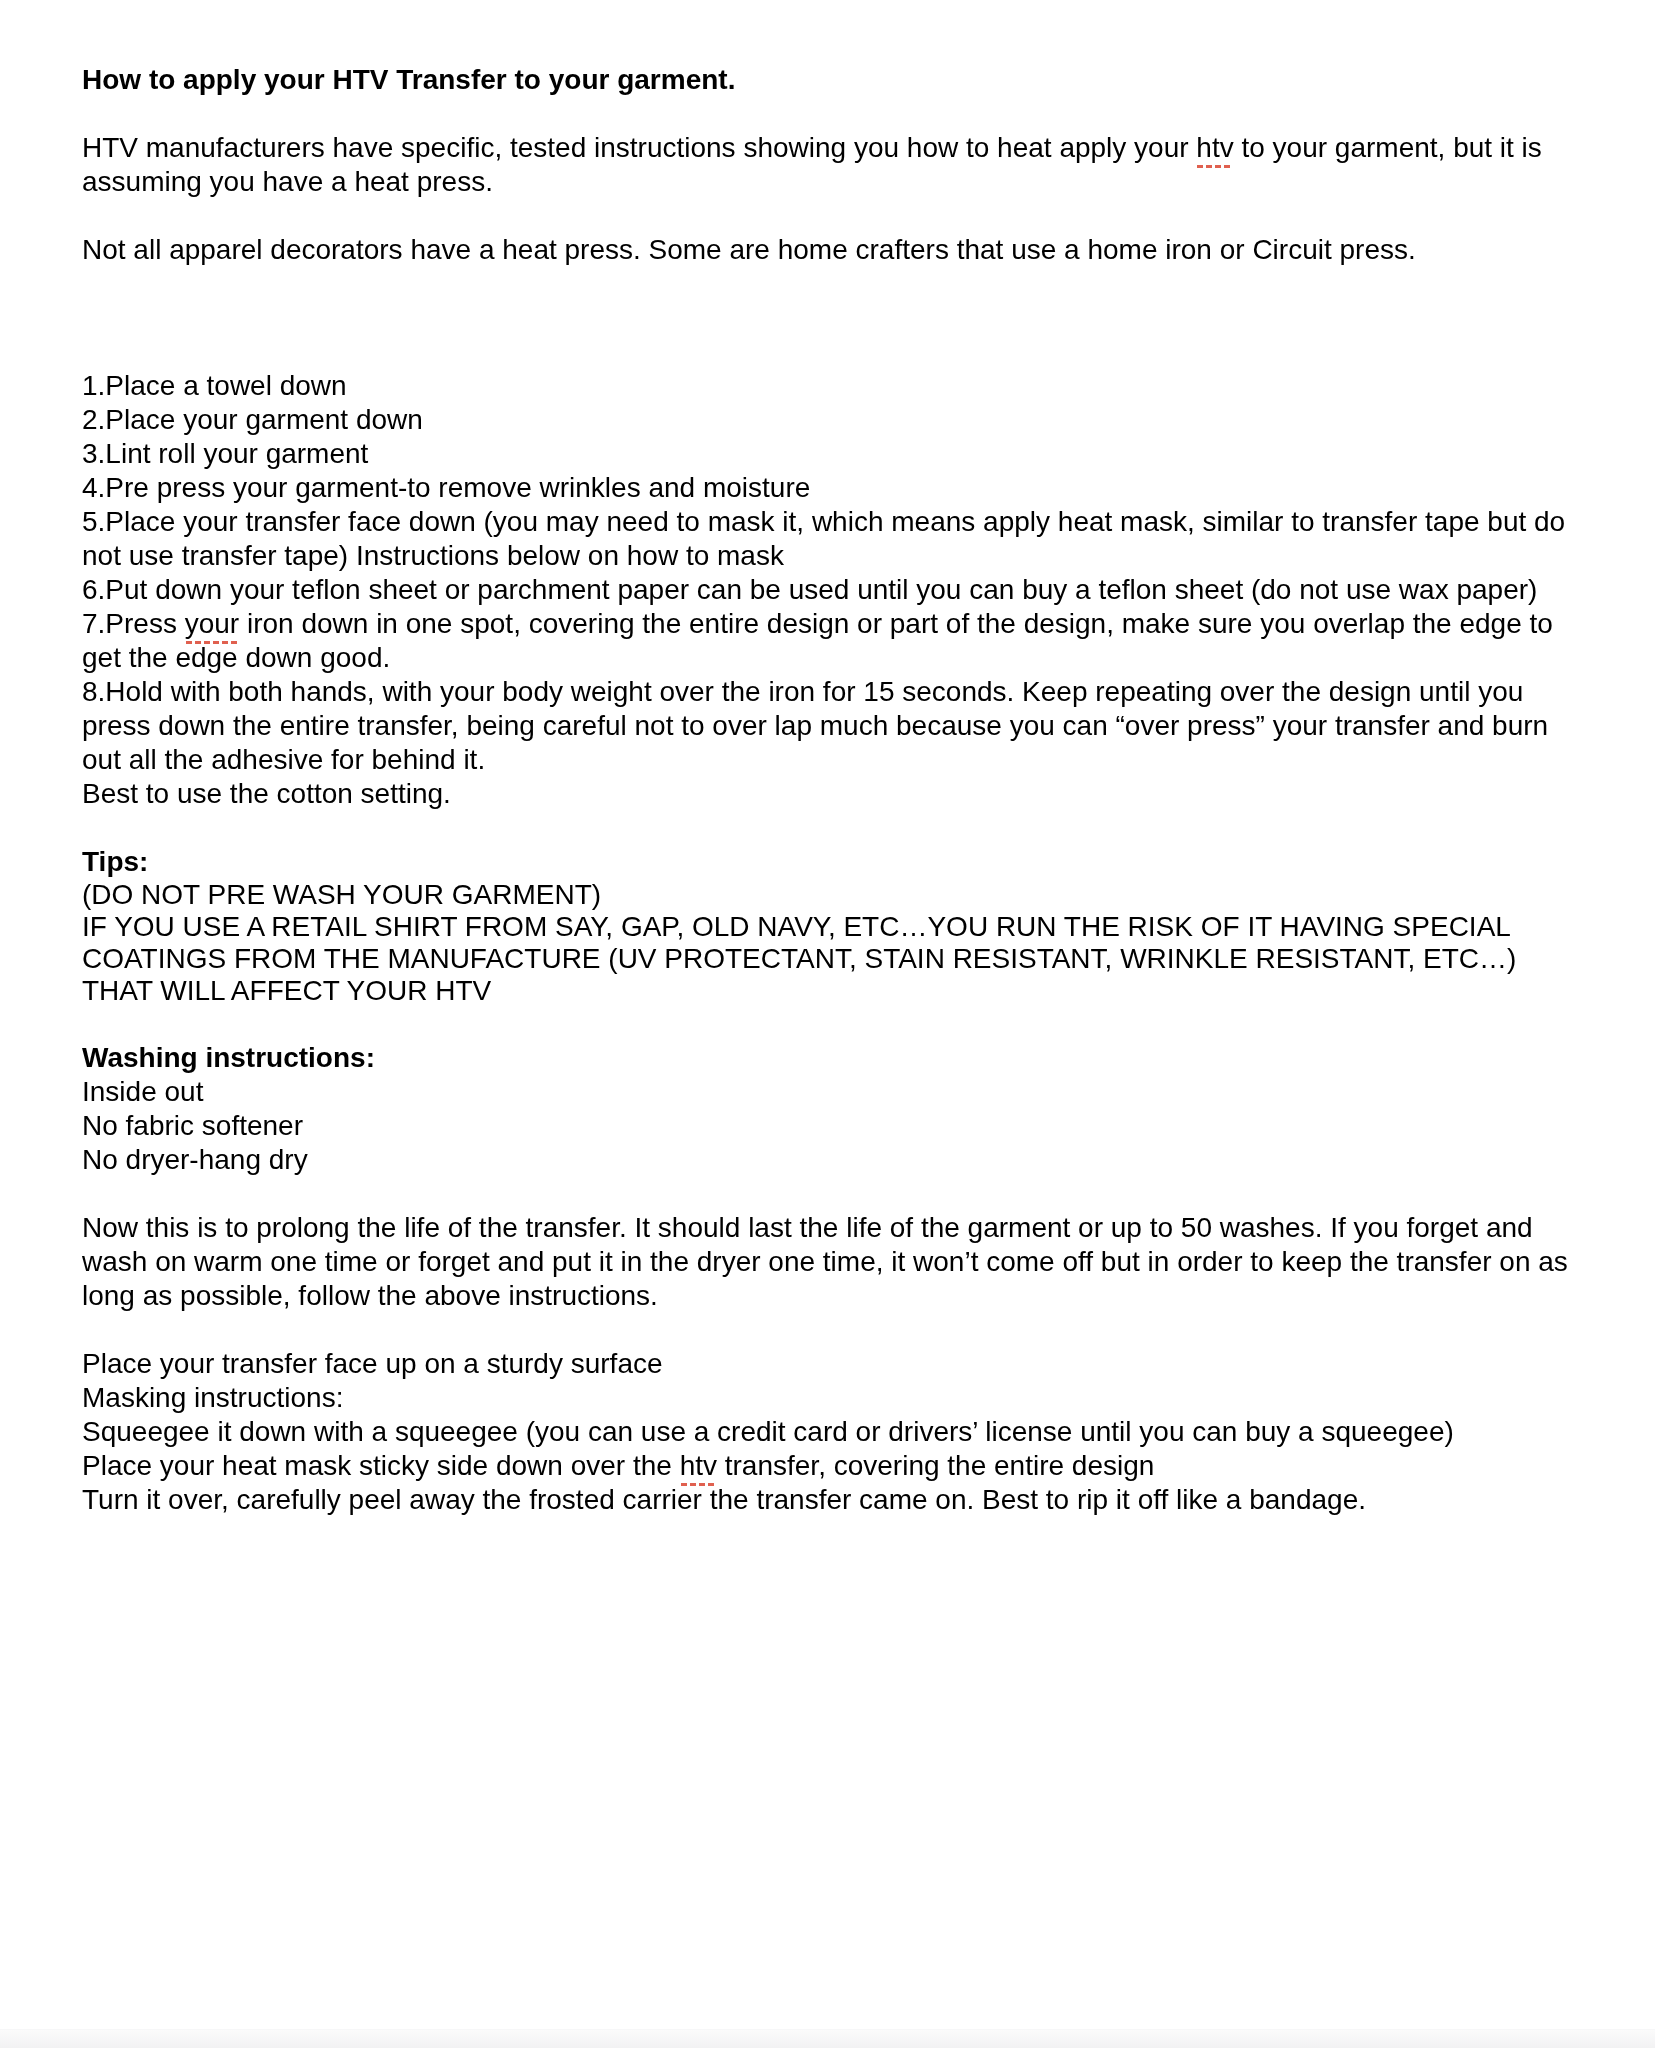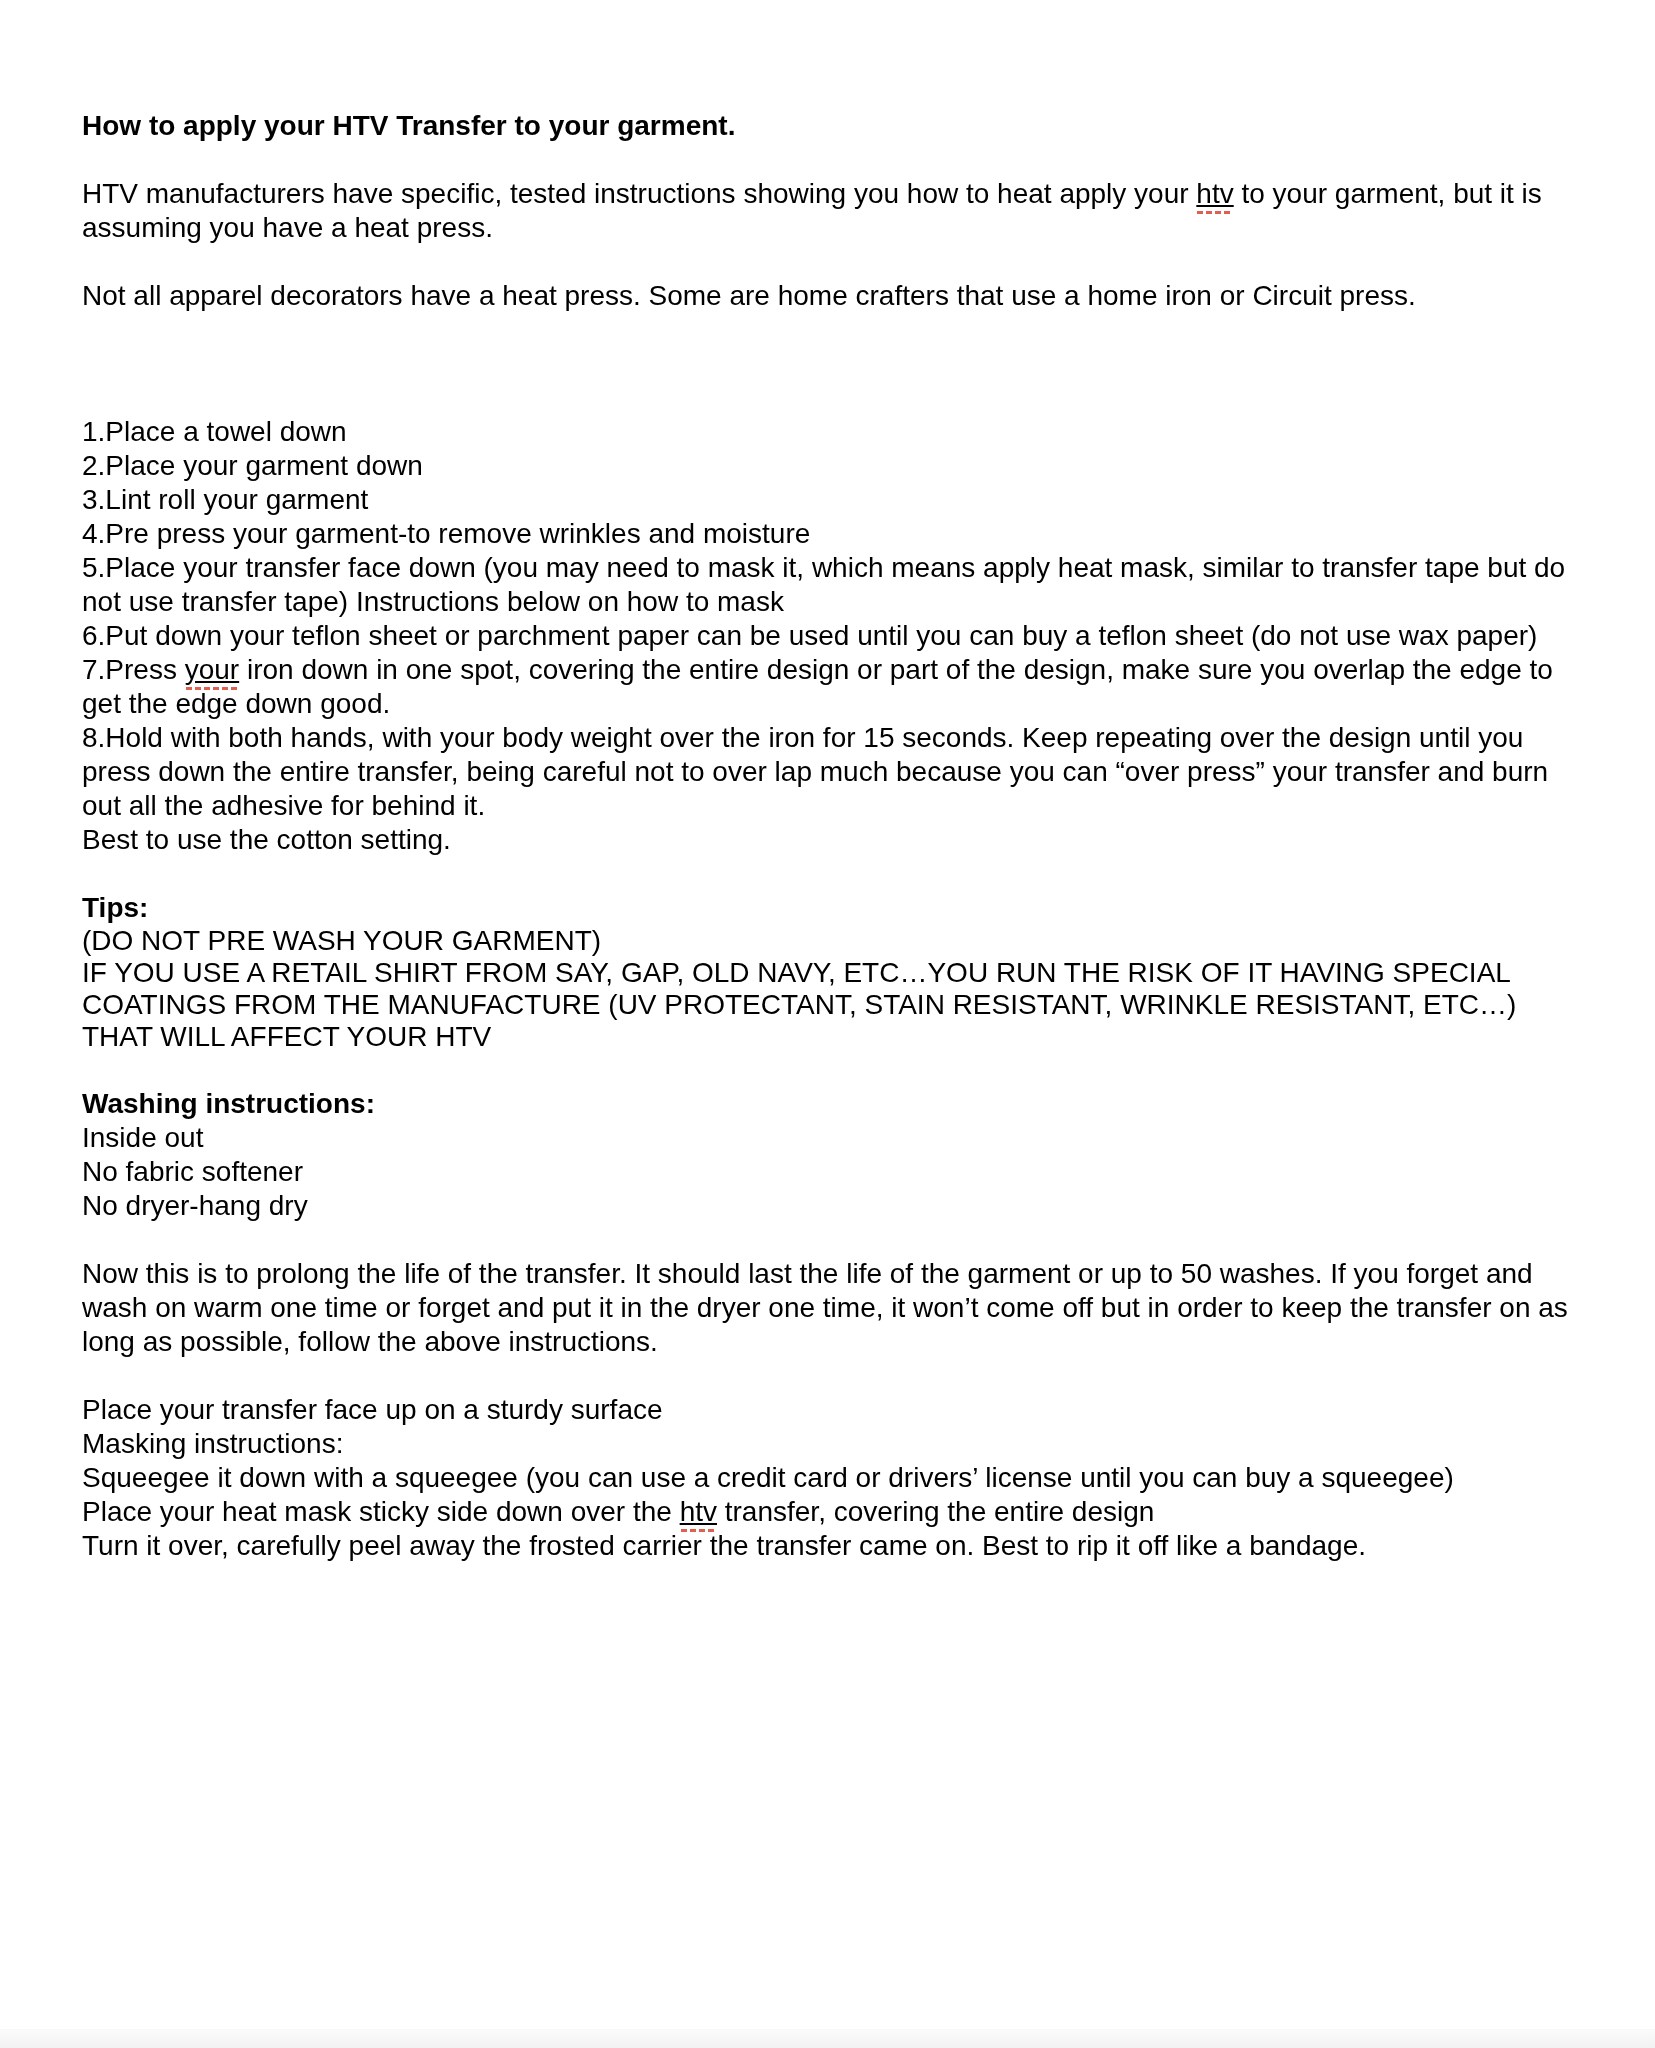--- a/index.html
+++ b/index.html
@@ -10,32 +10,32 @@
     position: relative;
     overflow: hidden;
     font-family: "Liberation Sans", sans-serif;
     color: #000000;
   }
   .page {
     position: absolute;
     top: 0; left: 0;
     width: 1655px;
     box-sizing: border-box;
-    padding: 109px 82px 0 82px;
+    padding: 63px 82px 0 82px;
   }
   .line {
     margin: 0;
     font-size: 28px;
     line-height: 34px;
     white-space: pre-wrap;
   }
   .line.heading { font-weight: bold; }
   .line.small { font-size: 28px; line-height: 32px; }
   .spacer { height: 34px; }
-  .misspelled { position: relative; text-decoration: underline; }
+  .misspelled { position: relative; }
   .misspelled::after {
     content: "";
     position: absolute;
     left: 1px; right: 2px;
     bottom: -5px;
     height: 3px;
     background-image: repeating-linear-gradient(to right, #e0604f 0 6px, transparent 6px 9px);
   }
   .bottom-band {
     position: absolute;

